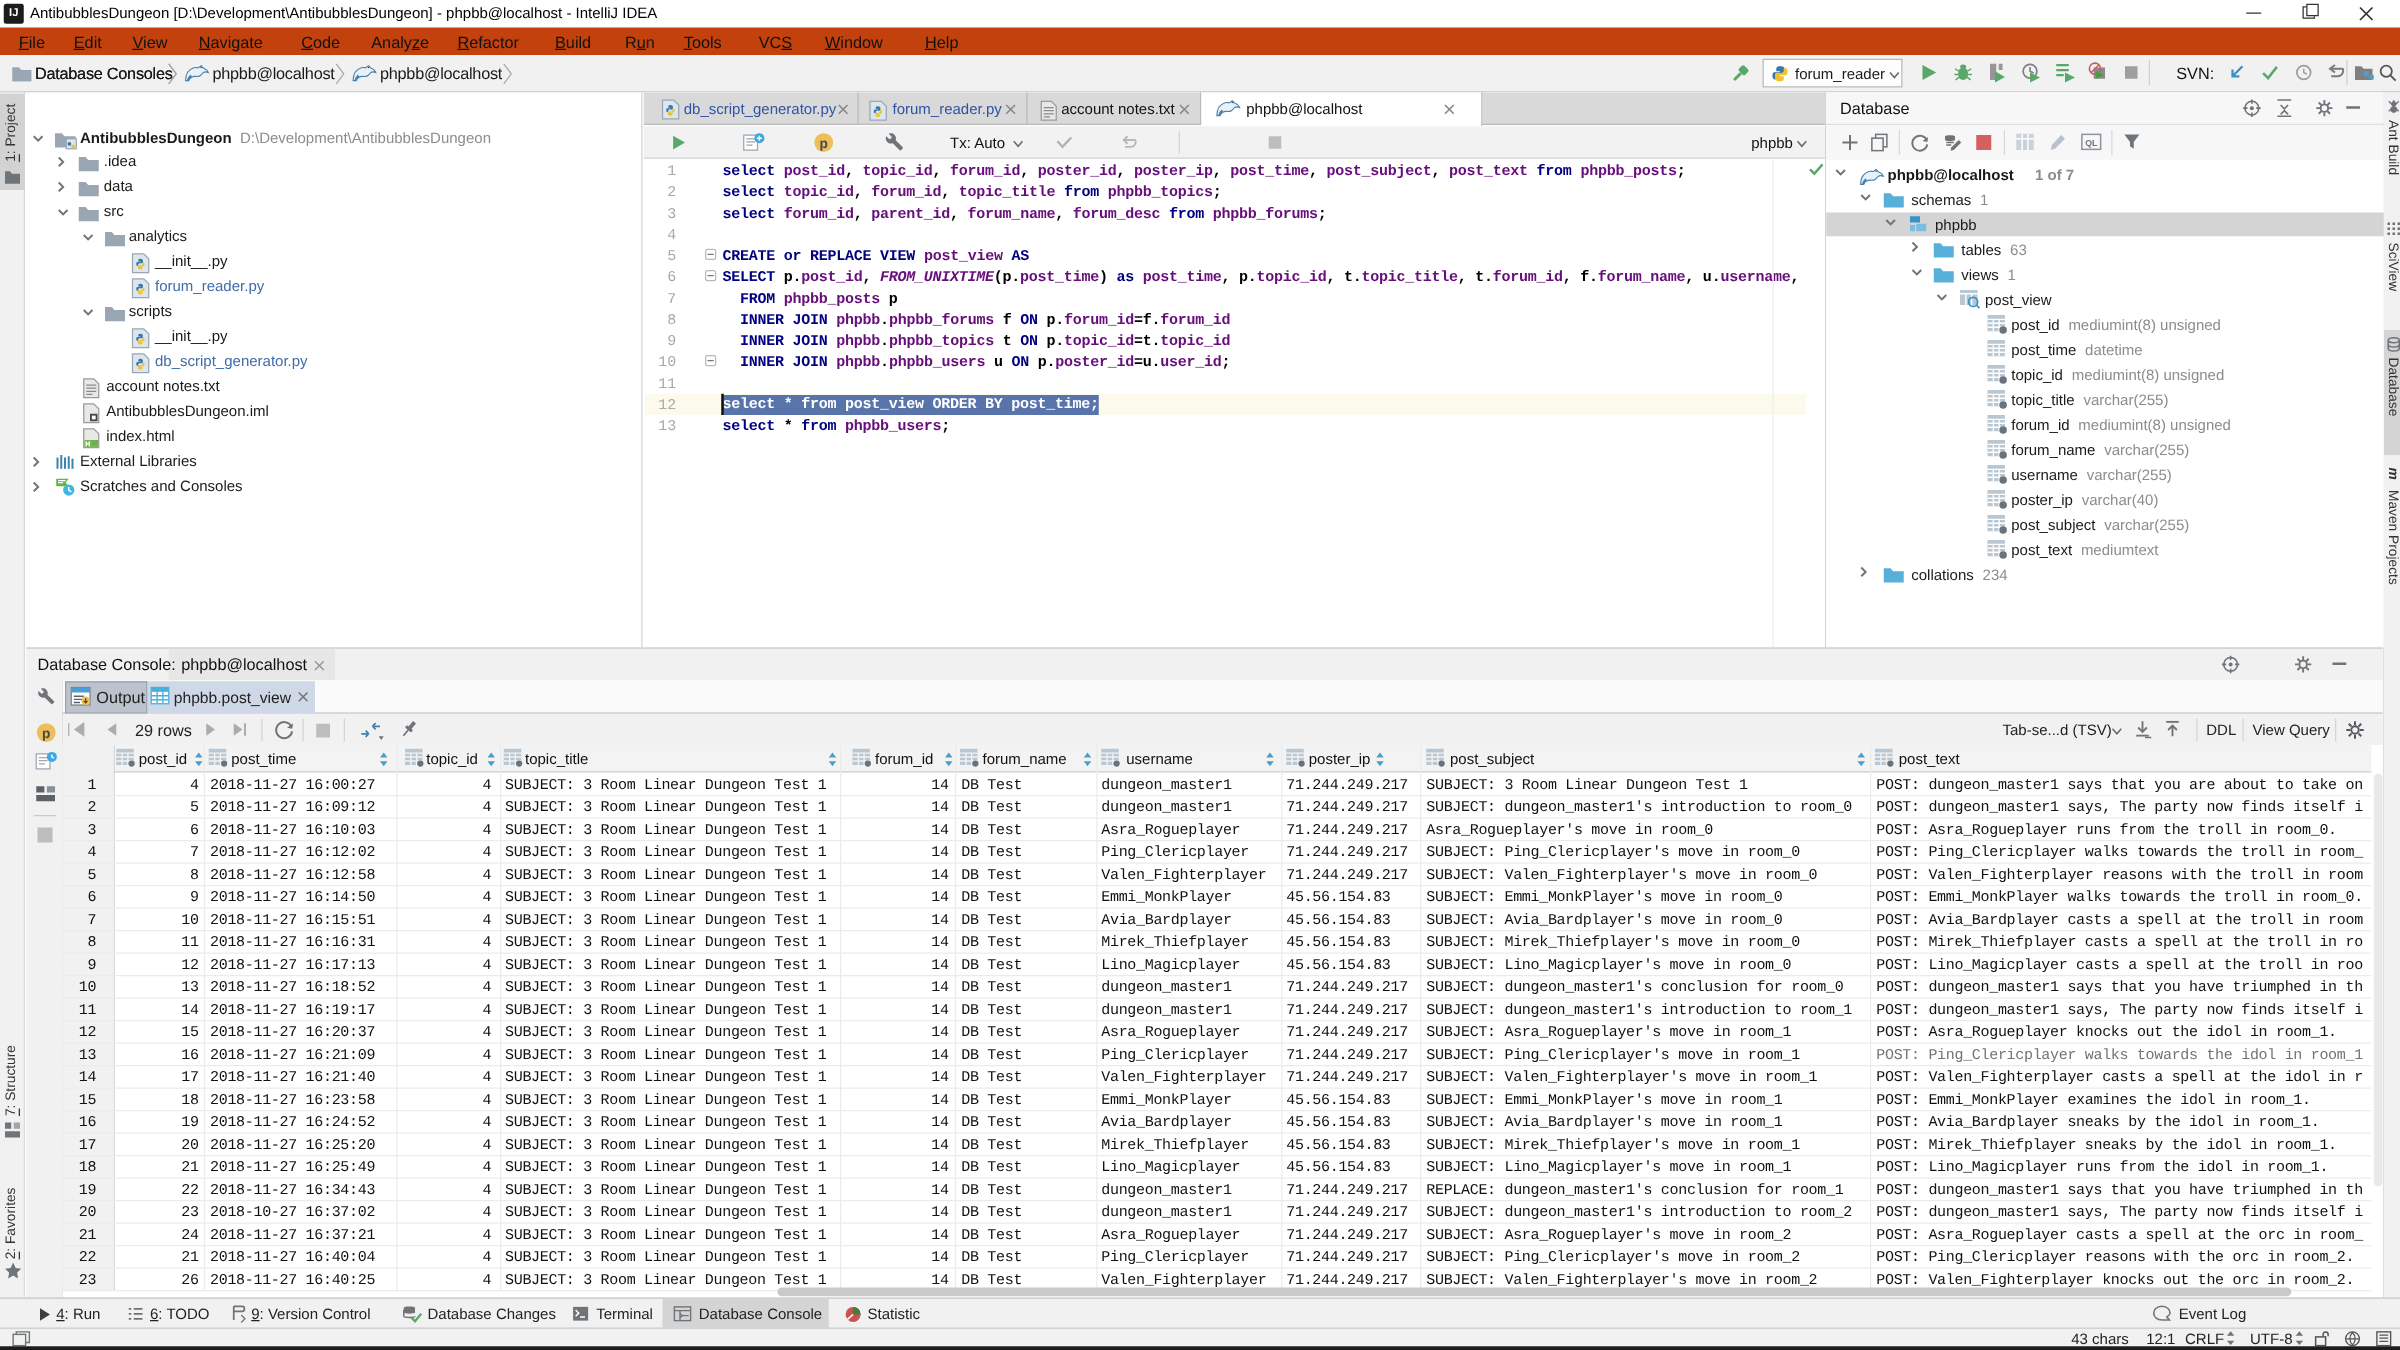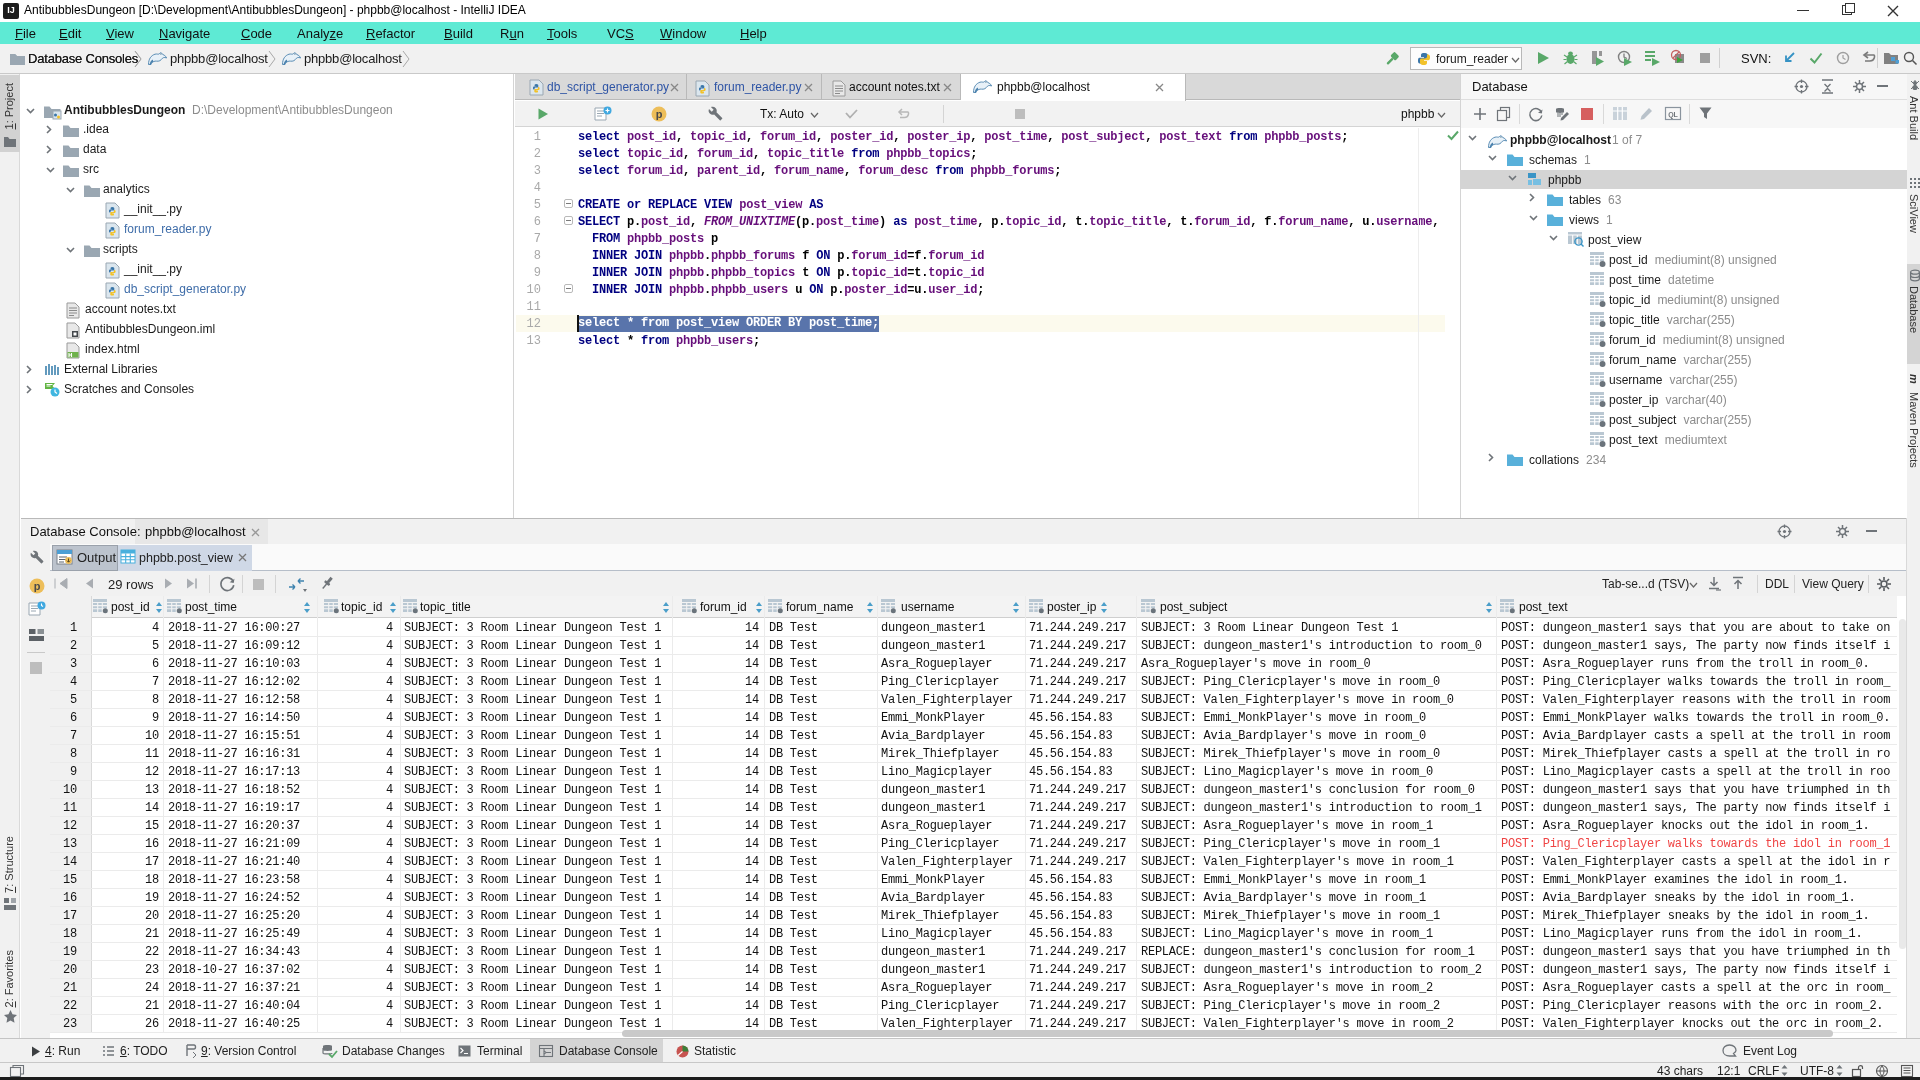--- a/index.html
+++ b/index.html
@@ -14,21 +14,21 @@
 <div class="a" style="left:3px;top:3px;width:16px;height:16px;background:#1c1c1c;border-radius:2px;color:#fff;font-size:9px;font-weight:bold;text-align:center;line-height:15px">IJ</div>
 <div class="a" style="left:24px;top:3px;font-size:12px;color:#000">AntibubblesDungeon [D:\Development\AntibubblesDungeon] - phpbb@localhost - IntelliJ IDEA</div>
 <div class="a" style="left:1797px;top:10px;width:12px;height:1px;background:#333"></div>
 <div class="a" style="left:1842px;top:5px;width:10px;height:10px;border:1px solid #333"></div>
 <div class="a" style="left:1845px;top:3px;width:10px;height:10px;border:1px solid #333;background:#fff"></div>
 <svg style="left:1886px;top:4px" width="14" height="14" viewBox="0 0 14 14">
       <path d="M2 2 L12 12 M12 2 L2 12" stroke="#333" stroke-width="1.4"></path>
     </svg>
 </div>
 
-<div class="a" style="left:0;top:22px;width:1920px;height:22px;background:#5eead4">
+<div class="a" style="left:0;top:22px;width:1920px;height:22px;background:#c2410c">
 <div class="a" style="left:15px;top:4px;font-size:13px;color:#111"><u>F</u>ile</div>
 <div class="a" style="left:59px;top:4px;font-size:13px;color:#111"><u>E</u>dit</div>
 <div class="a" style="left:106px;top:4px;font-size:13px;color:#111"><u>V</u>iew</div>
 <div class="a" style="left:159px;top:4px;font-size:13px;color:#111"><u>N</u>avigate</div>
 <div class="a" style="left:241px;top:4px;font-size:13px;color:#111"><u>C</u>ode</div>
 <div class="a" style="left:297px;top:4px;font-size:13px;color:#111">Analy<u>z</u>e</div>
 <div class="a" style="left:366px;top:4px;font-size:13px;color:#111"><u>R</u>efactor</div>
 <div class="a" style="left:444px;top:4px;font-size:13px;color:#111"><u>B</u>uild</div>
 <div class="a" style="left:500px;top:4px;font-size:13px;color:#111">R<u>u</u>n</div>
 <div class="a" style="left:547px;top:4px;font-size:13px;color:#111"><u>T</u>ools</div>
@@ -466,21 +466,21 @@
 
 <div class="a" style="left:0;top:54px;width:446px;height:390px;background:#fff">
 <svg style="left:7px;top:7px" width="9" height="6">
         <path d="M1 1 L4.5 4.5 L8 1" stroke="#6f7479" stroke-width="1.6" fill="none"></path>
       </svg>
       <svg style="left:26px;top:6px" width="20.0" height="15.0" viewBox="0 0 20 15">
         <path d="M1.5 13.5 C1.5 8 4 4.5 8 3.2 C10 2.6 11 3.6 12 3 C13 2.4 13.3 1.3 14.3 1.8 C14.9 2.1 14.9 2.9 15.5 3.3 C16.5 4 18 4.3 18.7 5.4 L19.6 7 L17.9 6.5 C16.9 6.4 16.2 6.6 15.4 7.3 C14.7 7.9 14.1 9.1 12.9 9.7 C10.4 10.9 8.6 9.4 6.6 10.6 C5.2 11.4 4.3 12.3 4 13.5 Z" fill="#e8f1f8" stroke="#4a81ad" stroke-width="0.9"></path>
         <path d="M5.5 8.5 C4 9.5 3 11.5 2.6 13.2 L4 13.5 C4.3 12.3 5.2 11.4 6.6 10.6 Z" fill="#4a81ad"></path>
         <circle cx="13.9" cy="3" r="0.6" fill="#1a4a6b"></circle>
       </svg>
-      <div class="a" style="left:49px;top:5px;font-weight:bold;white-space:nowrap">phpbb@localhost<span style="color:#8c8c8c;font-weight:normal;margin-left:1px">1 of 7</span></div>
+      <div class="a" style="left:49px;top:5px;font-weight:bold;white-space:nowrap">phpbb@localhost<span style="color:#8c8c8c;font-weight:bold;margin-left:17px">1 of 7</span></div>
 <svg style="left:27px;top:27px" width="9" height="6">
         <path d="M1 1 L4.5 4.5 L8 1" stroke="#6f7479" stroke-width="1.6" fill="none"></path>
       </svg>
       <svg style="left:46px;top:25px" width="16" height="13">
         <path d="M0 1.5 h5.5 l2 2.5 h8.5 v9 h-16z" fill="#58b0da"></path>
       </svg>
       <div class="a" style="left:68px;top:25px">schemas<span style="color:#8c8c8c;margin-left:7px">1</span></div>
 <div class="a" style="left:0;top:42px;width:446px;height:19px;background:#d4d4d4"></div>
       <svg style="left:47px;top:47px" width="9" height="6">
         <path d="M1 1 L4.5 4.5 L8 1" stroke="#6f7479" stroke-width="1.6" fill="none"></path>
@@ -957,21 +957,21 @@
 <div class="a mono" style="left:0;top:241px;width:27px;text-align:right;font-family:'Liberation Mono',monospace;font-size:12px;letter-spacing:-0.25px;white-space:pre;color:#111">13</div>
 <div class="a" style="left:60px;width:49px;text-align:right;top:241px;font-family:'Liberation Mono',monospace;font-size:12px;letter-spacing:-0.25px;white-space:pre;color:#111">16</div>
 <div class="a" style="left:118px;top:241px;font-family:'Liberation Mono',monospace;font-size:12px;letter-spacing:-0.25px;white-space:pre;color:#111">2018-11-27 16:21:09</div>
 <div class="a" style="left:308px;top:241px;width:35px;text-align:right;font-family:'Liberation Mono',monospace;font-size:12px;letter-spacing:-0.25px;white-space:pre;color:#111">4</div>
 <div class="a" style="left:354px;top:241px;font-family:'Liberation Mono',monospace;font-size:12px;letter-spacing:-0.25px;white-space:pre;color:#111">SUBJECT: 3 Room Linear Dungeon Test 1</div>
 <div class="a" style="left:664px;top:241px;width:45px;text-align:right;font-family:'Liberation Mono',monospace;font-size:12px;letter-spacing:-0.25px;white-space:pre;color:#111">14</div>
 <div class="a" style="left:719px;top:241px;font-family:'Liberation Mono',monospace;font-size:12px;letter-spacing:-0.25px;white-space:pre;color:#111">DB Test</div>
 <div class="a" style="left:831px;top:241px;font-family:'Liberation Mono',monospace;font-size:12px;letter-spacing:-0.25px;white-space:pre;color:#111">Ping_Clericplayer</div>
 <div class="a" style="left:979px;top:241px;font-family:'Liberation Mono',monospace;font-size:12px;letter-spacing:-0.25px;white-space:pre;color:#111">71.244.249.217</div>
 <div class="a" style="left:1091px;top:241px;font-family:'Liberation Mono',monospace;font-size:12px;letter-spacing:-0.25px;white-space:pre;color:#111">SUBJECT: Ping_Clericplayer's move in room_1</div>
-<div class="a" style="left:1451px;top:241px;font-family:'Liberation Mono',monospace;font-size:12px;letter-spacing:-0.25px;white-space:pre;color:#ef4444;width:396px;overflow:hidden">POST: Ping_Clericplayer walks towards the idol in room_1</div>
+<div class="a" style="left:1451px;top:241px;font-family:'Liberation Mono',monospace;font-size:12px;letter-spacing:-0.25px;white-space:pre;color:#737373;width:396px;overflow:hidden">POST: Ping_Clericplayer walks towards the idol in room_1</div>
 <div class="a" style="left:0;top:274px;width:1847px;height:1px;background:#ebebeb"></div>
 <div class="a mono" style="left:0;top:259px;width:27px;text-align:right;font-family:'Liberation Mono',monospace;font-size:12px;letter-spacing:-0.25px;white-space:pre;color:#111">14</div>
 <div class="a" style="left:60px;width:49px;text-align:right;top:259px;font-family:'Liberation Mono',monospace;font-size:12px;letter-spacing:-0.25px;white-space:pre;color:#111">17</div>
 <div class="a" style="left:118px;top:259px;font-family:'Liberation Mono',monospace;font-size:12px;letter-spacing:-0.25px;white-space:pre;color:#111">2018-11-27 16:21:40</div>
 <div class="a" style="left:308px;top:259px;width:35px;text-align:right;font-family:'Liberation Mono',monospace;font-size:12px;letter-spacing:-0.25px;white-space:pre;color:#111">4</div>
 <div class="a" style="left:354px;top:259px;font-family:'Liberation Mono',monospace;font-size:12px;letter-spacing:-0.25px;white-space:pre;color:#111">SUBJECT: 3 Room Linear Dungeon Test 1</div>
 <div class="a" style="left:664px;top:259px;width:45px;text-align:right;font-family:'Liberation Mono',monospace;font-size:12px;letter-spacing:-0.25px;white-space:pre;color:#111">14</div>
 <div class="a" style="left:719px;top:259px;font-family:'Liberation Mono',monospace;font-size:12px;letter-spacing:-0.25px;white-space:pre;color:#111">DB Test</div>
 <div class="a" style="left:831px;top:259px;font-family:'Liberation Mono',monospace;font-size:12px;letter-spacing:-0.25px;white-space:pre;color:#111">Valen_Fighterplayer</div>
 <div class="a" style="left:979px;top:259px;font-family:'Liberation Mono',monospace;font-size:12px;letter-spacing:-0.25px;white-space:pre;color:#111">71.244.249.217</div>

